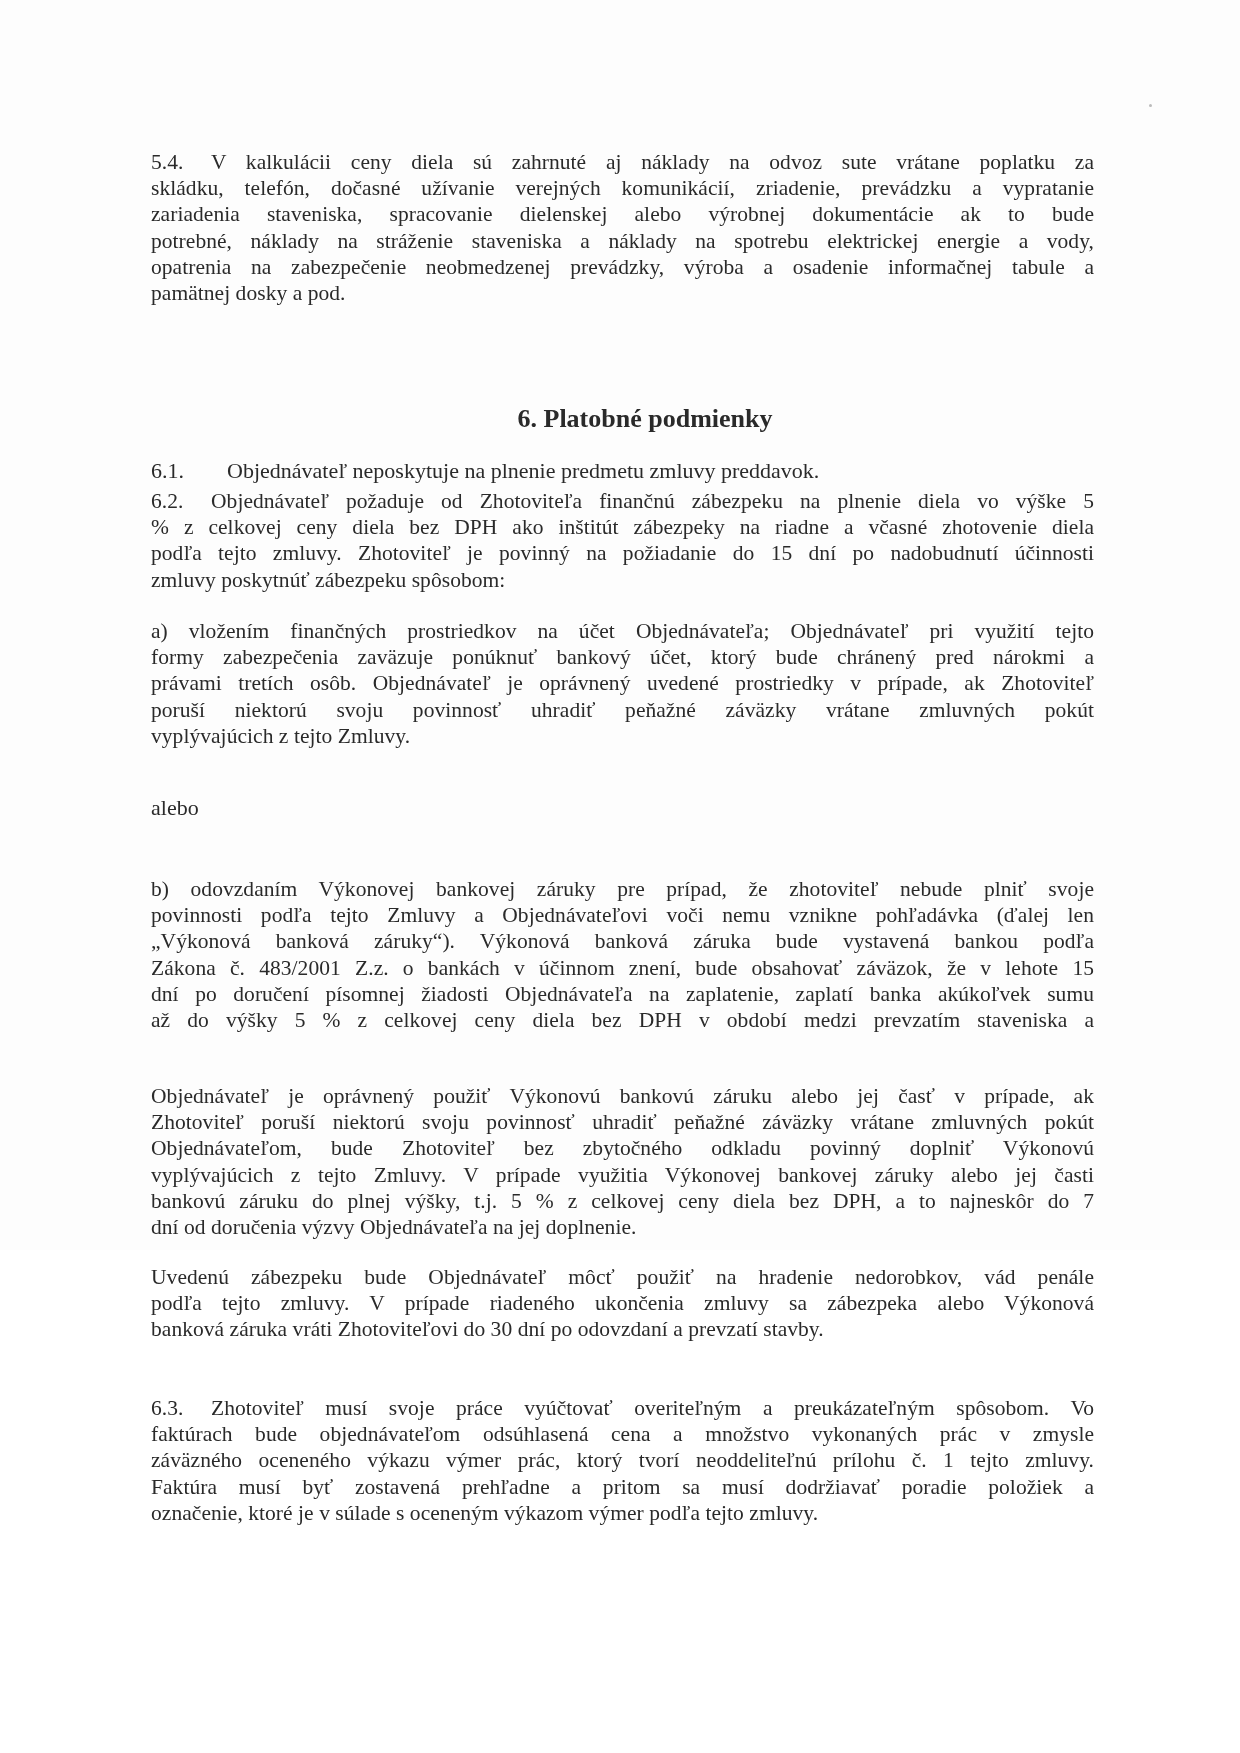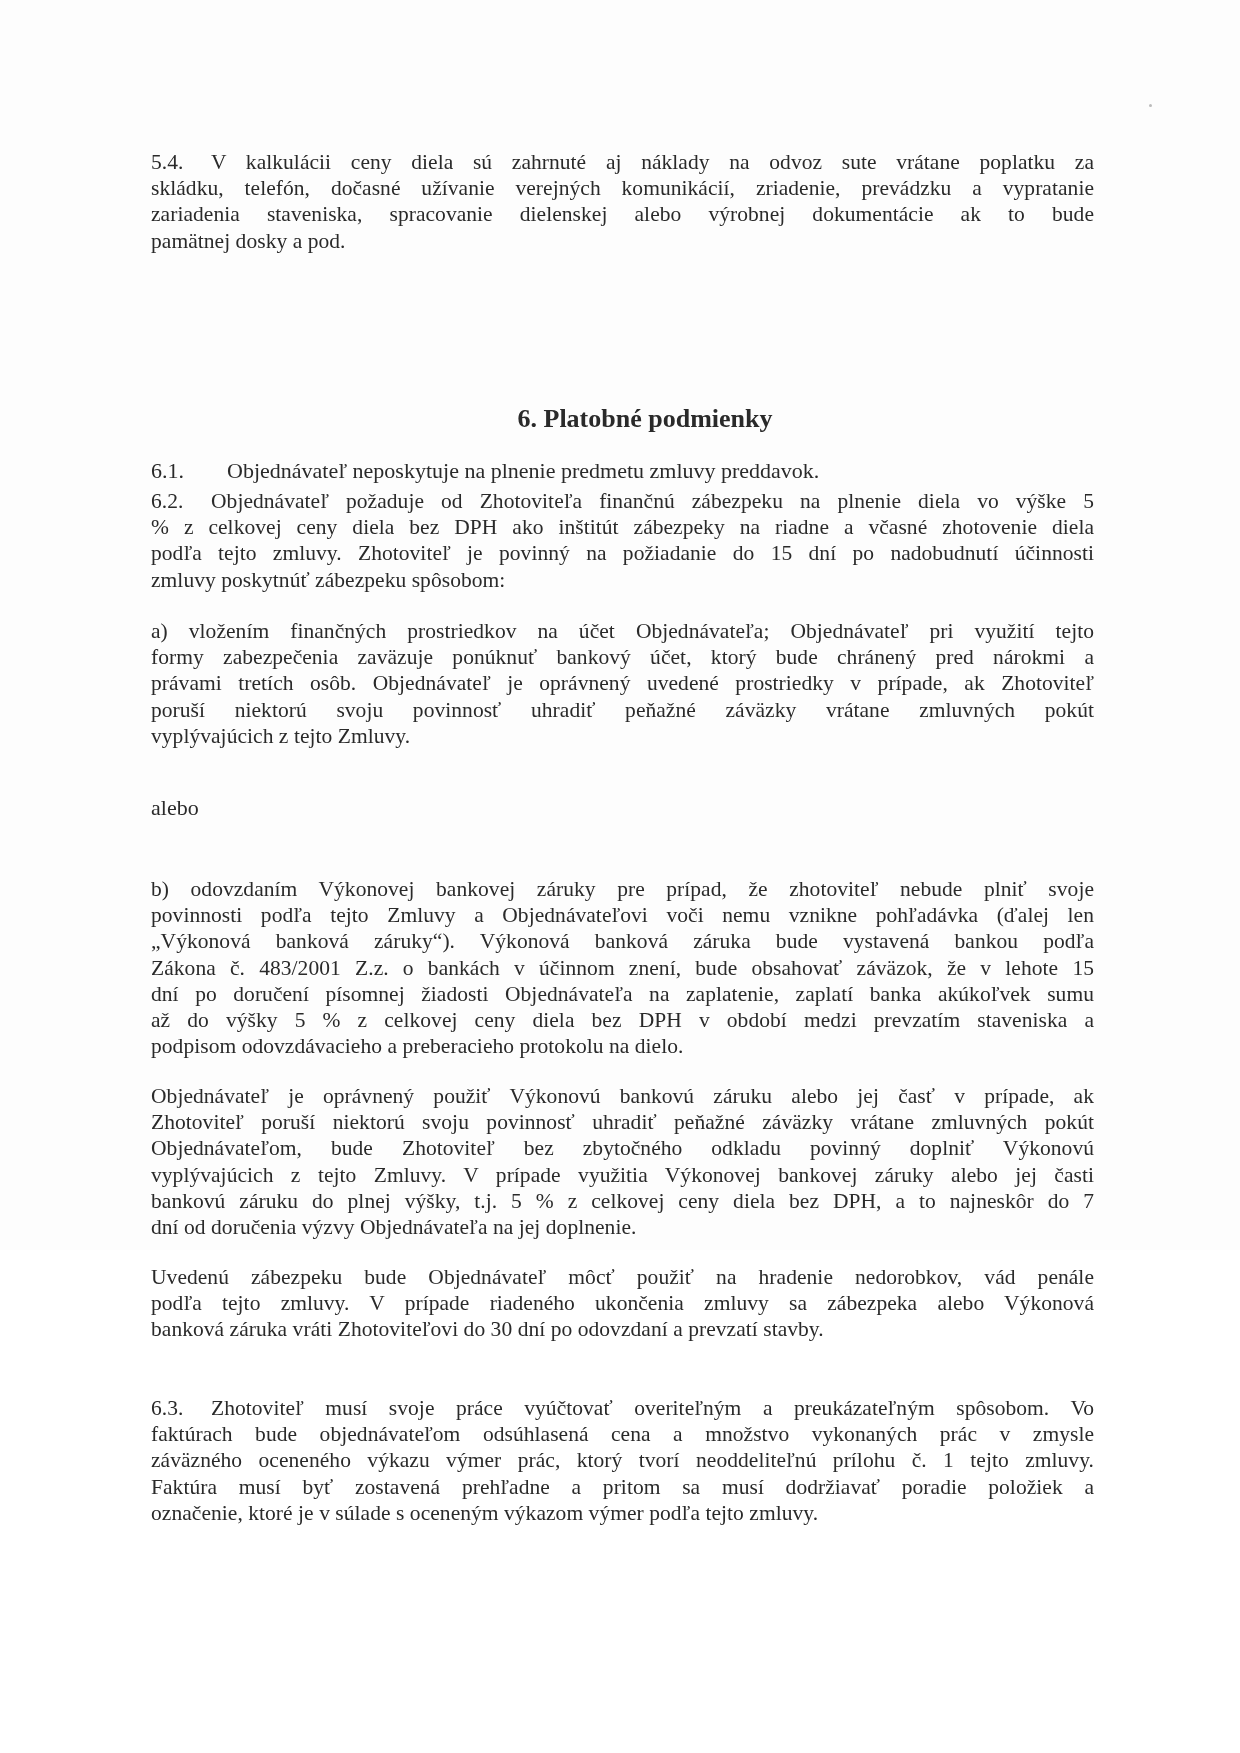--- a/index.html
+++ b/index.html
@@ -28,20 +28,22 @@
 </head>
 <body>
 
 <div class="page">
   <div class="speck"></div>
 
   <div class="block" style="top:149px;">
     <div class="line"><span class="num">5.4.</span><span>V kalkulácii ceny diela sú zahrnuté aj náklady na odvoz sute vrátane poplatku za</span></div>
     <div class="line">skládku, telefón, dočasné užívanie verejných komunikácií, zriadenie, prevádzku a vypratanie</div>
     <div class="line">zariadenia staveniska,  spracovanie dielenskej alebo výrobnej dokumentácie ak to bude</div>
+    <div class="line">potrebné, náklady na stráženie staveniska a náklady na spotrebu elektrickej energie a vody,</div>
+    <div class="line">opatrenia na zabezpečenie neobmedzenej prevádzky, výroba a osadenie informačnej tabule a</div>
     <div class="line last">pamätnej dosky a pod.</div>
   </div>
 
   <div class="heading">6. Platobné podmienky</div>
 
   <div class="single" style="top:458px;">
     <span class="num">6.1.</span><span>Objednávateľ neposkytuje na plnenie predmetu zmluvy preddavok.</span>
   </div>
 
   <div class="block" style="top:488px;">
@@ -61,21 +63,20 @@
 
   <div class="single" style="top:795px;">alebo</div>
 
   <div class="block" style="top:876px;">
     <div class="line">b) odovzdaním Výkonovej bankovej záruky pre prípad, že zhotoviteľ nebude plniť svoje</div>
     <div class="line">povinnosti podľa tejto Zmluvy a Objednávateľovi voči nemu vznikne pohľadávka (ďalej len</div>
     <div class="line">„Výkonová banková záruky“). Výkonová banková záruka bude vystavená bankou podľa</div>
     <div class="line">Zákona č. 483/2001 Z.z. o bankách v účinnom znení, bude obsahovať záväzok, že v lehote 15</div>
     <div class="line">dní po doručení písomnej žiadosti Objednávateľa na zaplatenie, zaplatí banka akúkoľvek sumu</div>
     <div class="line">až do výšky 5 % z celkovej ceny diela bez DPH v období medzi prevzatím staveniska a</div>
-    <div class="line last">podpisom odovzdávacieho a preberacieho protokolu na dielo.</div>
   </div>
 
   <div class="block" style="top:1083px;">
     <div class="line">Objednávateľ je oprávnený použiť Výkonovú bankovú záruku alebo jej časť v prípade, ak</div>
     <div class="line">Zhotoviteľ poruší niektorú svoju povinnosť uhradiť peňažné záväzky vrátane zmluvných pokút</div>
     <div class="line">Objednávateľom, bude Zhotoviteľ bez zbytočného odkladu povinný doplniť Výkonovú</div>
     <div class="line">vyplývajúcich z tejto Zmluvy. V prípade využitia Výkonovej bankovej záruky alebo jej časti</div>
     <div class="line">bankovú záruku do plnej výšky, t.j. 5 % z celkovej ceny diela bez DPH, a to najneskôr do 7</div>
     <div class="line last">dní od doručenia výzvy Objednávateľa na jej doplnenie.</div>
   </div>

